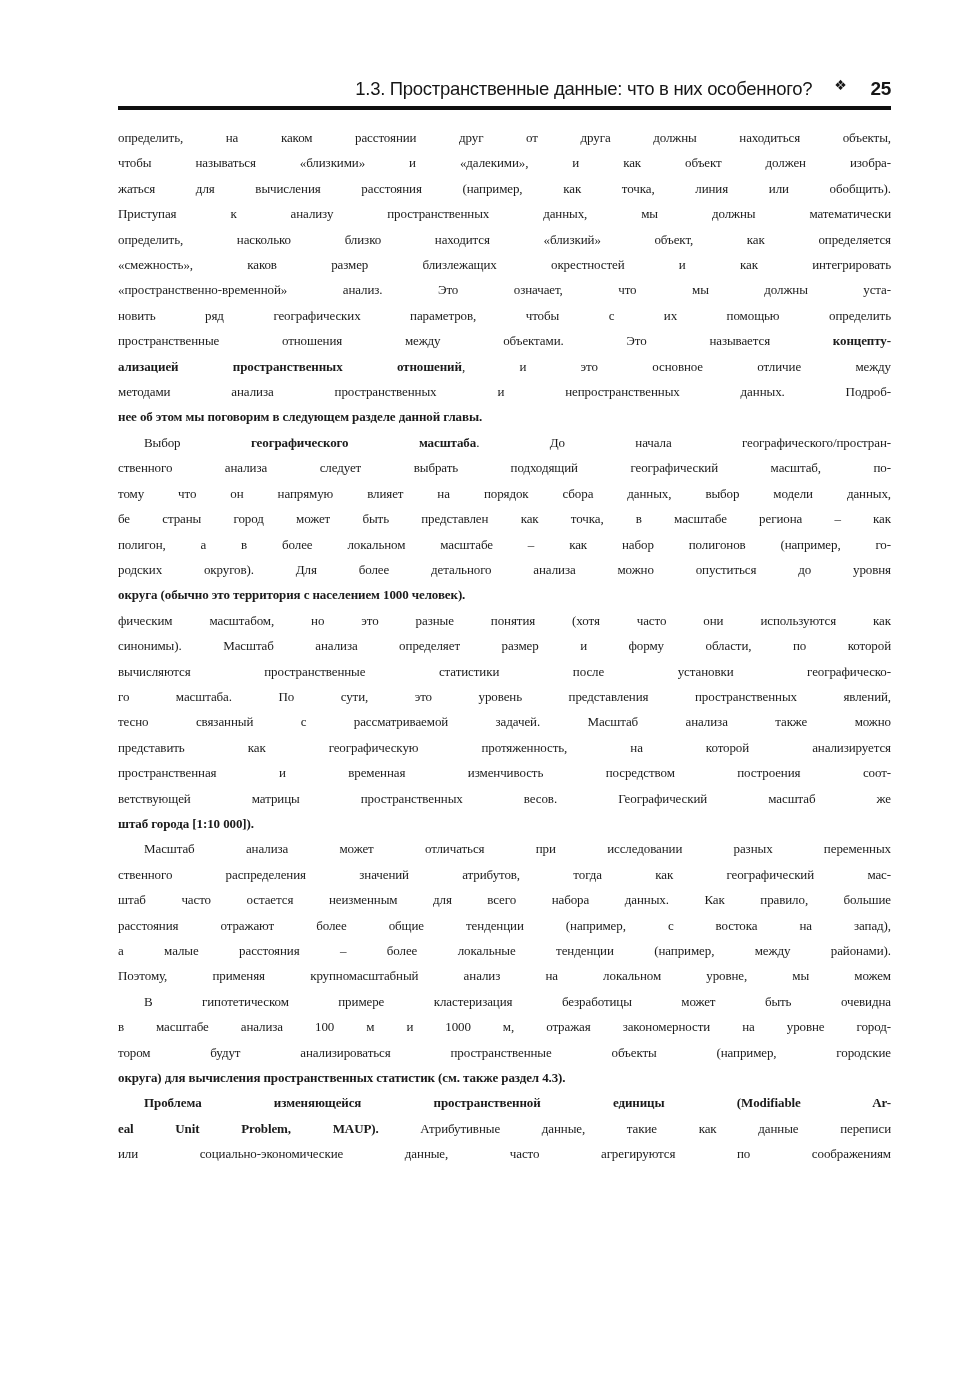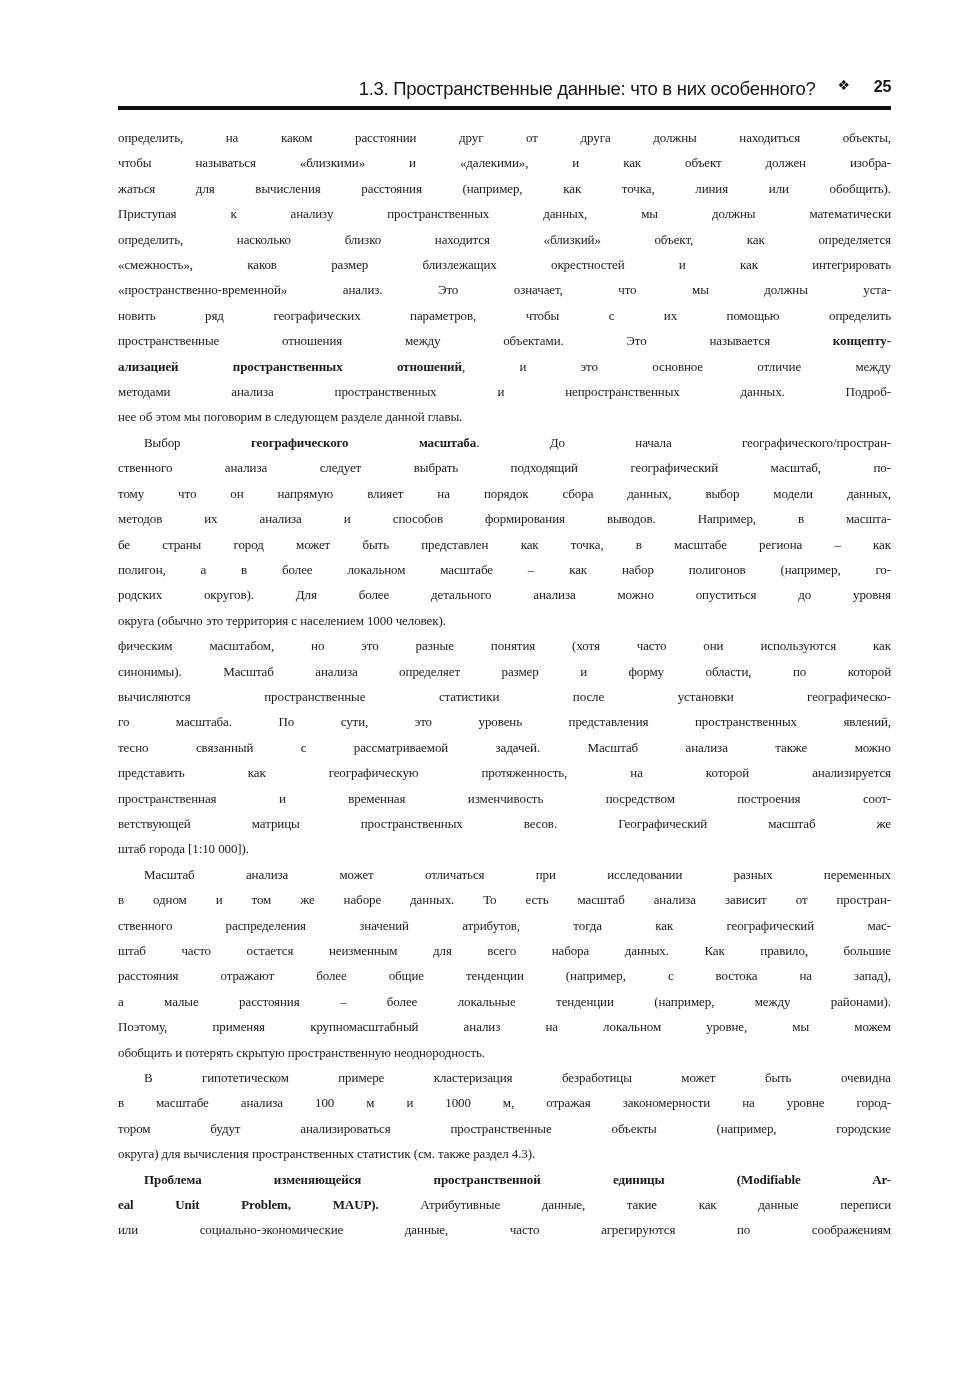--- a/index.html
+++ b/index.html
@@ -32,39 +32,39 @@
     color: #161616;
     white-space: nowrap;
   }
   .running-header .sep {
     margin-left: 22px;
     font-size: 14px;
     position: relative; top: -1px;
   }
   .running-header .pagenum {
     margin-left: 24px;
-    font-size: 16px;
+    font-size: 19px;
     font-weight: bold;
   }
   .rule {
     height: 4px;
     background: #0f0f0f;
     margin-top: 6px;
   }
   .body-text {
     margin-top: 15px;
     font-size: 13px;
     line-height: 25.4px;
     letter-spacing: -0.1px;
   }
   .line {
     text-align: justify;
     text-align-last: justify;
   }
-  .line.lastline { text-align-last: left; }
+  .line.lastline { text-align-last: left; font-weight: bold; }
   .line.indent { text-indent: 26px; }
   .line b { font-weight: bold; }
 </style>
 </head>
 <body>
 
 <div class="page">
   <div class="content">
 
     <div class="running-header">
@@ -84,42 +84,39 @@
         <div class="line"><span>«смежность», каков размер близлежащих окрестностей и как интегрировать</span></div>
         <div class="line"><span>«пространственно-временной» анализ. Это означает, что мы должны уста-</span></div>
         <div class="line"><span>новить ряд географических параметров, чтобы с их помощью определить</span></div>
         <div class="line"><span>пространственные отношения между объектами. Это называется </span><b>концепту-</b></div>
         <div class="line"><b>ализацией пространственных отношений</b><span>, и это основное отличие между</span></div>
         <div class="line"><span>методами анализа пространственных и непространственных данных. Подроб-</span></div>
         <div class="line lastline"><span>нее об этом мы поговорим в следующем разделе данной главы.</span></div>
         <div class="line indent"><span>Выбор </span><b>географического масштаба</b><span>. До начала географического/простран-</span></div>
         <div class="line"><span>ственного анализа следует выбрать подходящий географический масштаб, по-</span></div>
         <div class="line"><span>тому что он напрямую влияет на порядок сбора данных, выбор модели данных,</span></div>
-        <div class="line"><span>методов их анализа и способов формирования выводов. Например, в масшта-</span></div>
         <div class="line"><span>бе страны город может быть представлен как точка, в масштабе региона – как</span></div>
         <div class="line"><span>полигон, а в более локальном масштабе – как набор полигонов (например, го-</span></div>
         <div class="line"><span>родских округов). Для более детального анализа можно опуститься до уровня</span></div>
         <div class="line lastline"><span>округа (обычно это территория с населением 1000 человек).</span></div>
         <div class="line"><span>фическим масштабом, но это разные понятия (хотя часто они используются как</span></div>
         <div class="line"><span>синонимы). Масштаб анализа определяет размер и форму области, по которой</span></div>
         <div class="line"><span>вычисляются пространственные статистики после установки географическо-</span></div>
         <div class="line"><span>го масштаба. По сути, это уровень представления пространственных явлений,</span></div>
         <div class="line"><span>тесно связанный с рассматриваемой задачей. Масштаб анализа также можно</span></div>
         <div class="line"><span>представить как географическую протяженность, на которой анализируется</span></div>
         <div class="line"><span>пространственная и временная изменчивость посредством построения соот-</span></div>
         <div class="line"><span>ветствующей матрицы пространственных весов. Географический масштаб же</span></div>
         <div class="line lastline"><span>штаб города [1:10 000]).</span></div>
         <div class="line indent"><span>Масштаб анализа может отличаться при исследовании разных переменных</span></div>
-        <div class="line"><span>в одном и том же наборе данных. То есть масштаб анализа зависит от простран-</span></div>
         <div class="line"><span>ственного распределения значений атрибутов, тогда как географический мас-</span></div>
         <div class="line"><span>штаб часто остается неизменным для всего набора данных. Как правило, большие</span></div>
         <div class="line"><span>расстояния отражают более общие тенденции (например, с востока на запад),</span></div>
         <div class="line"><span>а малые расстояния – более локальные тенденции (например, между районами).</span></div>
         <div class="line"><span>Поэтому, применяя крупномасштабный анализ на локальном уровне, мы можем</span></div>
-        <div class="line lastline"><span>обобщить и потерять скрытую пространственную неоднородность.</span></div>
         <div class="line indent"><span>В гипотетическом примере кластеризация безработицы может быть очевидна</span></div>
         <div class="line"><span>в масштабе анализа 100 м и 1000 м, отражая закономерности на уровне город-</span></div>
         <div class="line"><span>тором будут анализироваться пространственные объекты (например, городские</span></div>
         <div class="line lastline"><span>округа) для вычисления пространственных статистик (см. также раздел 4.3).</span></div>
         <div class="line indent"><b>Проблема изменяющейся пространственной единицы (Modifiable Ar-</b></div>
         <div class="line"><b>eal Unit Problem, MAUP).</b><span> Атрибутивные данные, такие как данные переписи</span></div>
         <div class="line"><span>или социально-экономические данные, часто агрегируются по соображениям</span></div>
       </div>
 
   </div>

